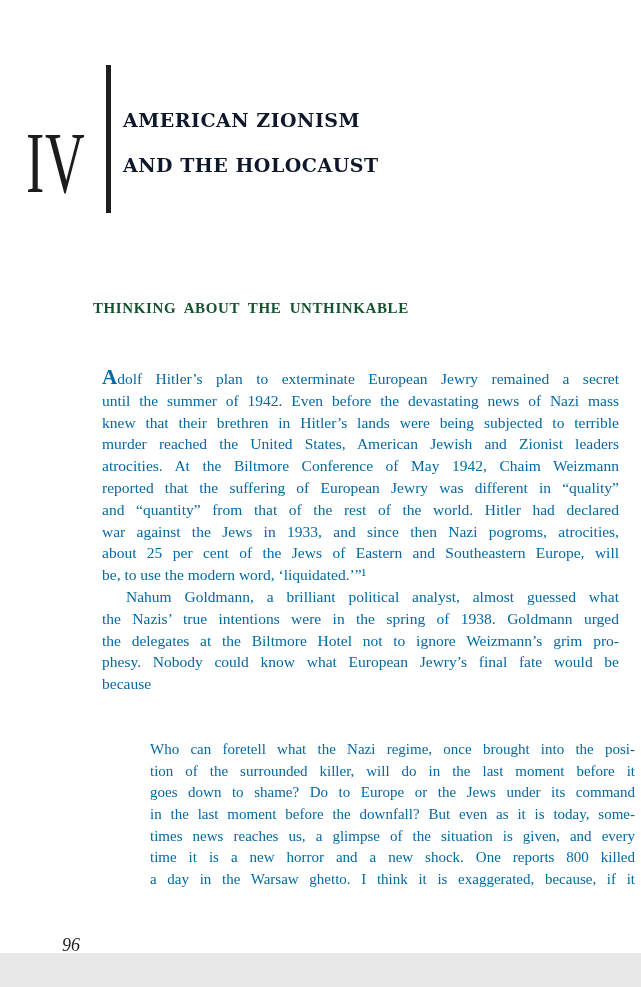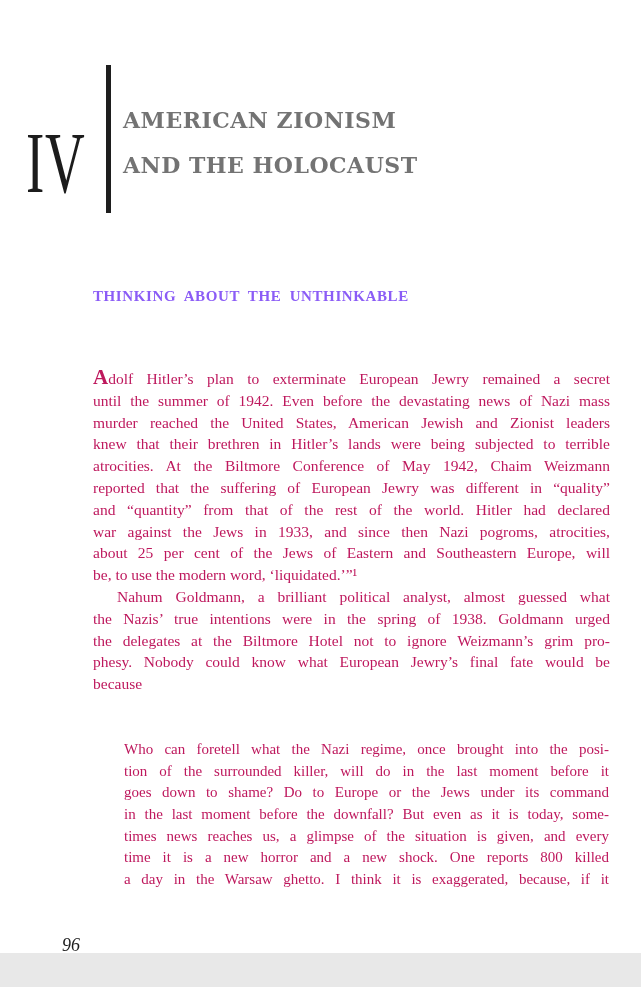--- a/index.html
+++ b/index.html
@@ -32,59 +32,59 @@
     width: 5px;
     height: 148px;
     background: #1e1e1e;
   }
   .chapter-title {
     position: absolute;
     left: 123px;
     top: 98px;
     font-family: "DejaVu Serif", serif;
     font-weight: bold;
-    font-size: 22px;
+    font-size: 19px;
     line-height: 45px;
     letter-spacing: 0.5px;
-    color: #737373;
+    color: #0f172a;
     white-space: nowrap;
   }
   
   .section-heading {
     position: absolute;
     left: 93px;
-    top: 288px;
+    top: 300px;
     font-weight: bold;
     font-size: 15px;
     letter-spacing: 0.6px;
     word-spacing: 4px;
-    color: #8b5cf6;
+    color: #14532d;
     white-space: nowrap;
   }
   
   .body-text {
     position: absolute;
-    left: 93px;
+    left: 102px;
     top: 367px;
     width: 517px;
     font-size: 15.5px;
     line-height: 21.8px;
-    color: #be185d;
+    color: #0369a1;
   }
   .line { text-align: justify; text-align-last: justify; }
   .line-last { text-align-last: left; }
   .p1 .line:first-child::first-letter {
     font-size: 21px;
     font-weight: bold;
     line-height: 1;
   }
   .p2 .line:first-child { text-indent: 24px; }
   .quote {
     margin-top: 44px;
-    margin-left: 31px;
+    margin-left: 48px;
     width: 485px;
     font-size: 15px;
     line-height: 21.7px;
   }
   
   .page-number {
     position: absolute;
     left: 62px;
     top: 935px;
     font-style: italic;
@@ -105,22 +105,22 @@
     <div>AMERICAN ZIONISM</div>
     <div>AND THE HOLOCAUST</div>
   </div>
 
   <div class="section-heading">THINKING ABOUT THE UNTHINKABLE</div>
 
   <div class="body-text">
     <div class="para p1">
         <div class="line">Adolf Hitler’s plan to exterminate European Jewry remained a secret</div>
         <div class="line">until the summer of 1942. Even before the devastating news of Nazi mass</div>
+        <div class="line">knew that their brethren in Hitler’s lands were being subjected to terrible</div>
         <div class="line">murder reached the United States, American Jewish and Zionist leaders</div>
-        <div class="line">knew that their brethren in Hitler’s lands were being subjected to terrible</div>
         <div class="line">atrocities. At the Biltmore Conference of May 1942, Chaim Weizmann</div>
         <div class="line">reported that the suffering of European Jewry was different in “quality”</div>
         <div class="line">and “quantity” from that of the rest of the world. Hitler had declared</div>
         <div class="line">war against the Jews in 1933, and since then Nazi pogroms, atrocities,</div>
         <div class="line">about 25 per cent of the Jews of Eastern and Southeastern Europe, will</div>
         <div class="line line-last">be, to use the modern word, ‘liquidated.’”¹</div>
       </div>
     <div class="para p2">
         <div class="line">Nahum Goldmann, a brilliant political analyst, almost guessed what</div>
         <div class="line">the Nazis’ true intentions were in the spring of 1938. Goldmann urged</div>

